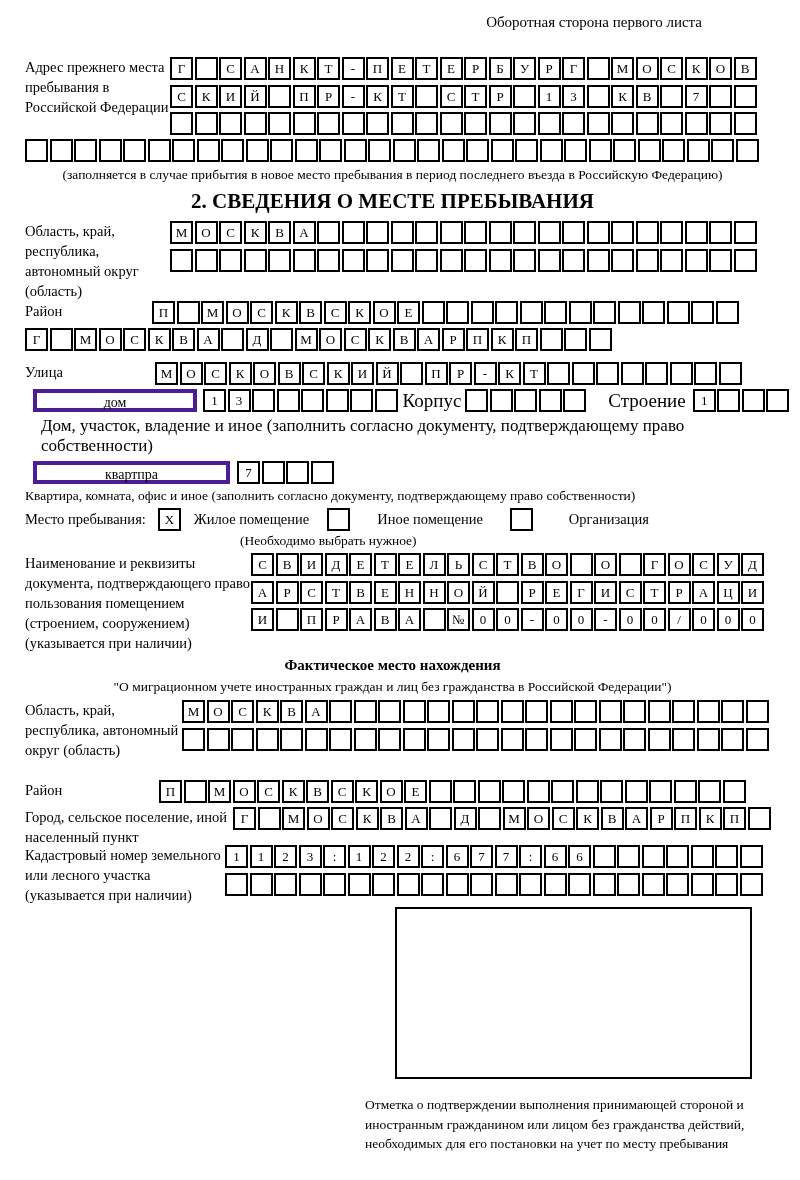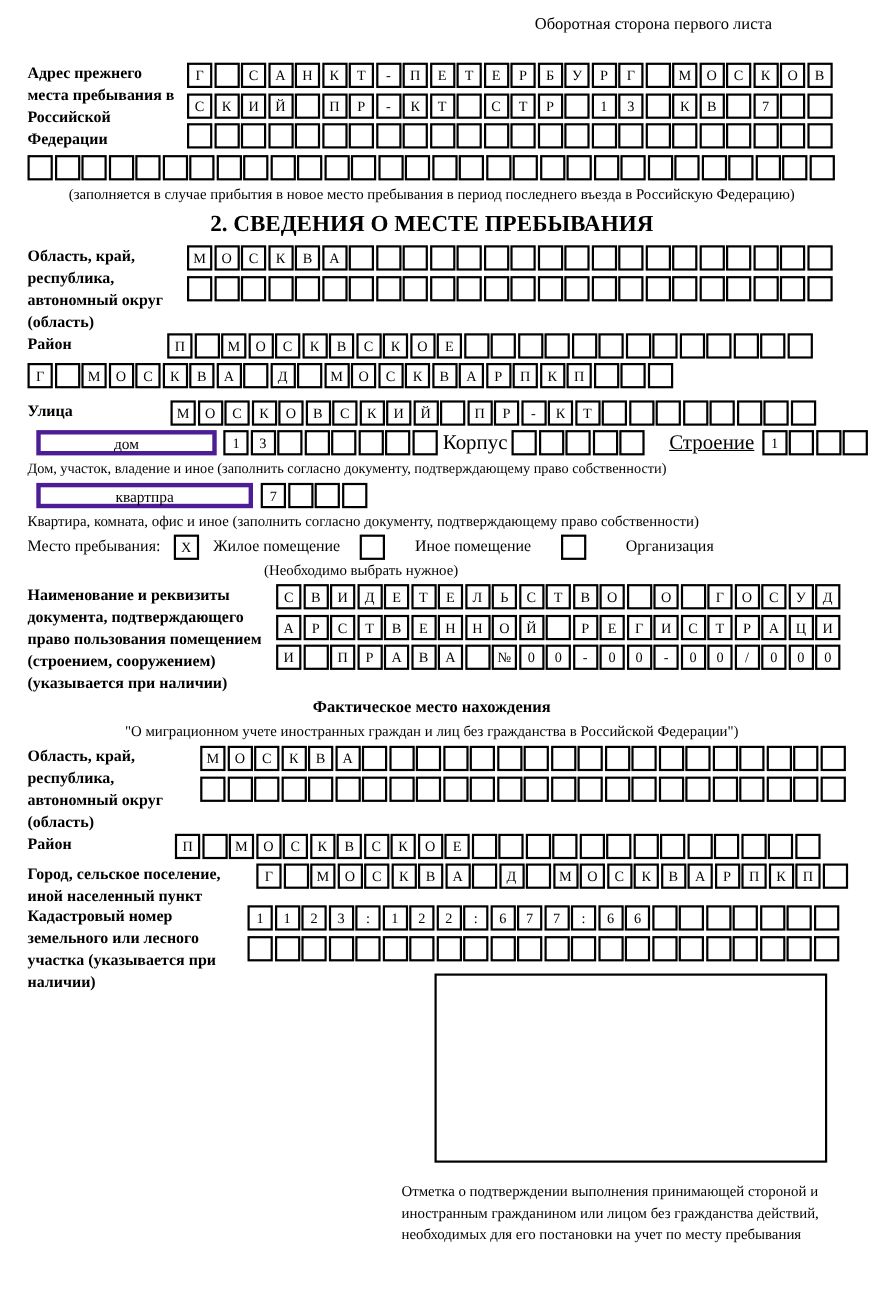--- a/index.html
+++ b/index.html
@@ -3,21 +3,21 @@
 <meta charset="utf-8">
 <style>
   html,body{margin:0;padding:0;background:#fff;}
   body{width:800px;height:1180px;overflow:hidden;color:#000;
        font-family:"Liberation Serif","DejaVu Serif",serif;}
   .page{position:relative;width:744px;height:1180px;box-sizing:border-box;
         padding:0 0 0 25px;}
   .header-note{text-align:right;padding:14px 42px 0 0;font-size:15px;}
 
   .frow{display:flex;align-items:flex-start;margin-bottom:4px;}
-  .lbl{font-size:14.5px;line-height:20px;flex:0 0 auto;font-weight:bold;}
+  .lbl{font-size:14.5px;line-height:20px;flex:0 0 auto;}
   .lbl-prev{width:145px;}
   .lbl-oblast{width:145px;}
   .lbl-raion{width:127px;}
   .lbl-gorod{width:153px;}
   .lbl-ulitsa{width:130px;}
   .lbl-doc{width:226px;}
   .lbl-oblast2{width:157px;}
   .lbl-raion2{width:134px;}
   .lbl-gorod2{width:208px;}
   .lbl-kadastr{width:200px;}
@@ -341,29 +341,29 @@
         <span class="cell"></span>
       </div>
     <div class="inline-lbl" style="margin-left:5px;margin-right:4px;">Корпус</div>
     <div class="cells">
         <span class="cell"></span>
         <span class="cell"></span>
         <span class="cell"></span>
         <span class="cell"></span>
         <span class="cell"></span>
       </div>
-    <div class="inline-lbl" style="margin-left:22px;margin-right:7px;text-decoration:underline;">Строение</div>
+    <div class="inline-lbl" style="margin-left:22px;margin-right:7px;">Строение</div>
     <div class="cells">
         <span class="cell">1</span>
         <span class="cell"></span>
         <span class="cell"></span>
         <span class="cell"></span>
       </div>
   </div>
-  <div style="font-size:13px;margin:1px 0 5px;">Дом, участок, владение и иное (заполнить согласно документу, подтверждающему право собственности)</div>
+  <div style="font-size:17px;margin:1px 16px 5px;">Дом, участок, владение и иное (заполнить согласно документу, подтверждающему право собственности)</div>
 
   <div class="frow">
     <div class="label-box kv-box">квартпра</div>
     <div class="cells">
         <span class="cell">7</span>
         <span class="cell"></span>
         <span class="cell"></span>
         <span class="cell"></span>
       </div>
   </div>

